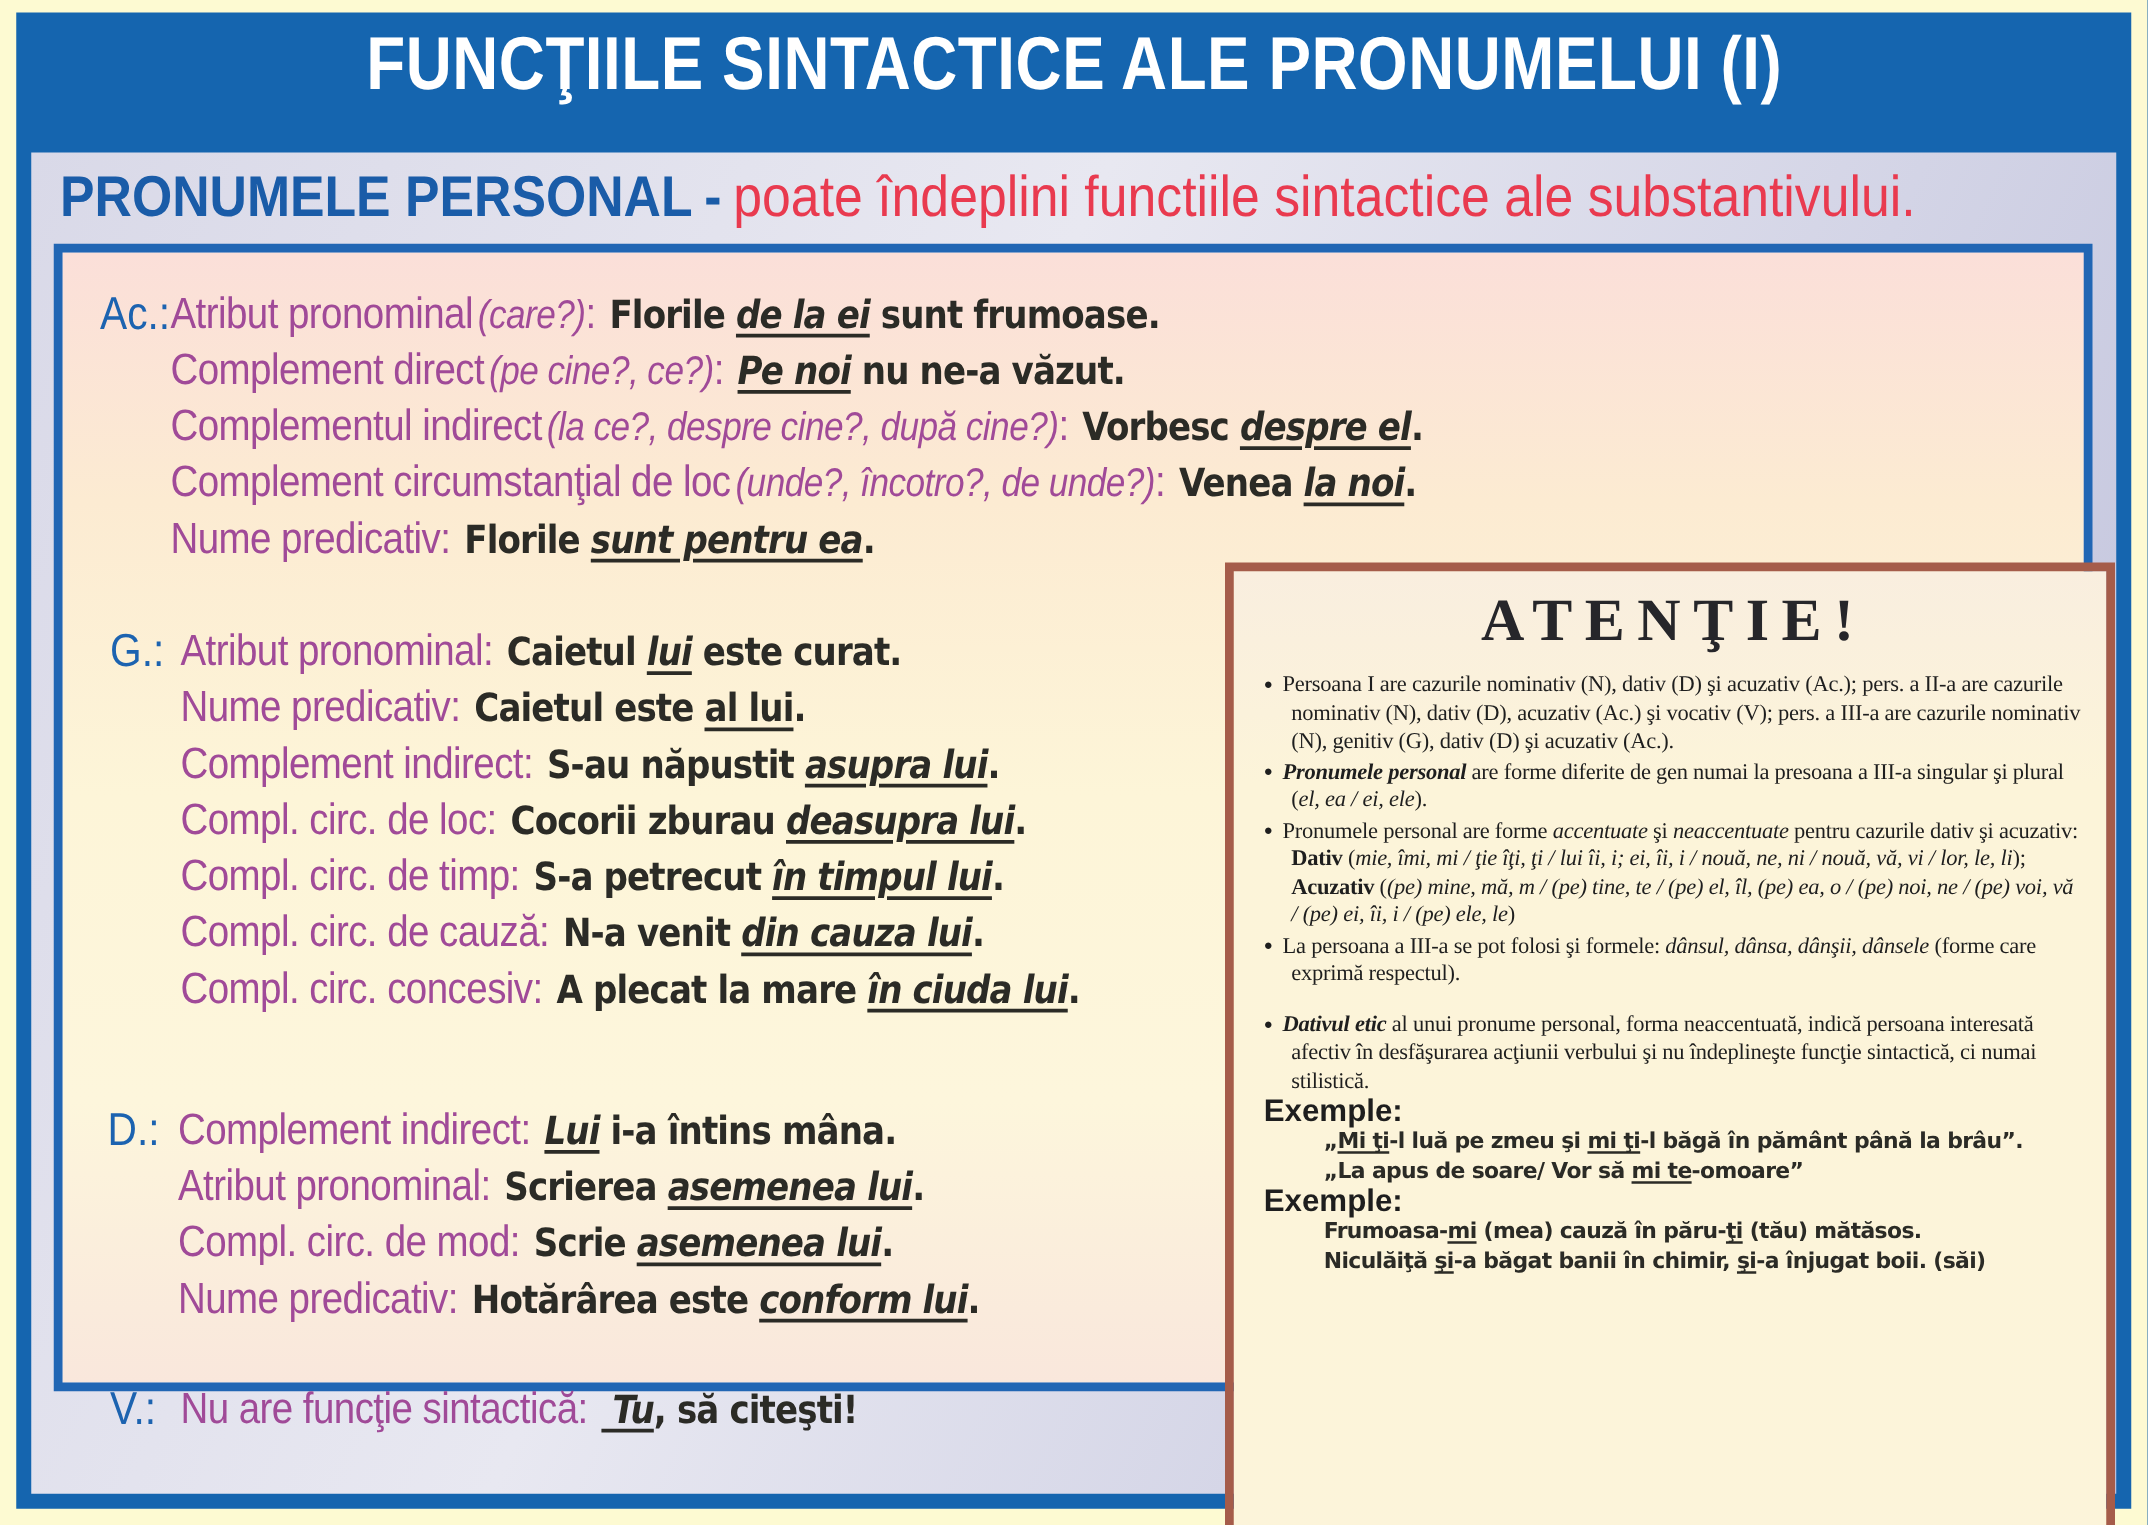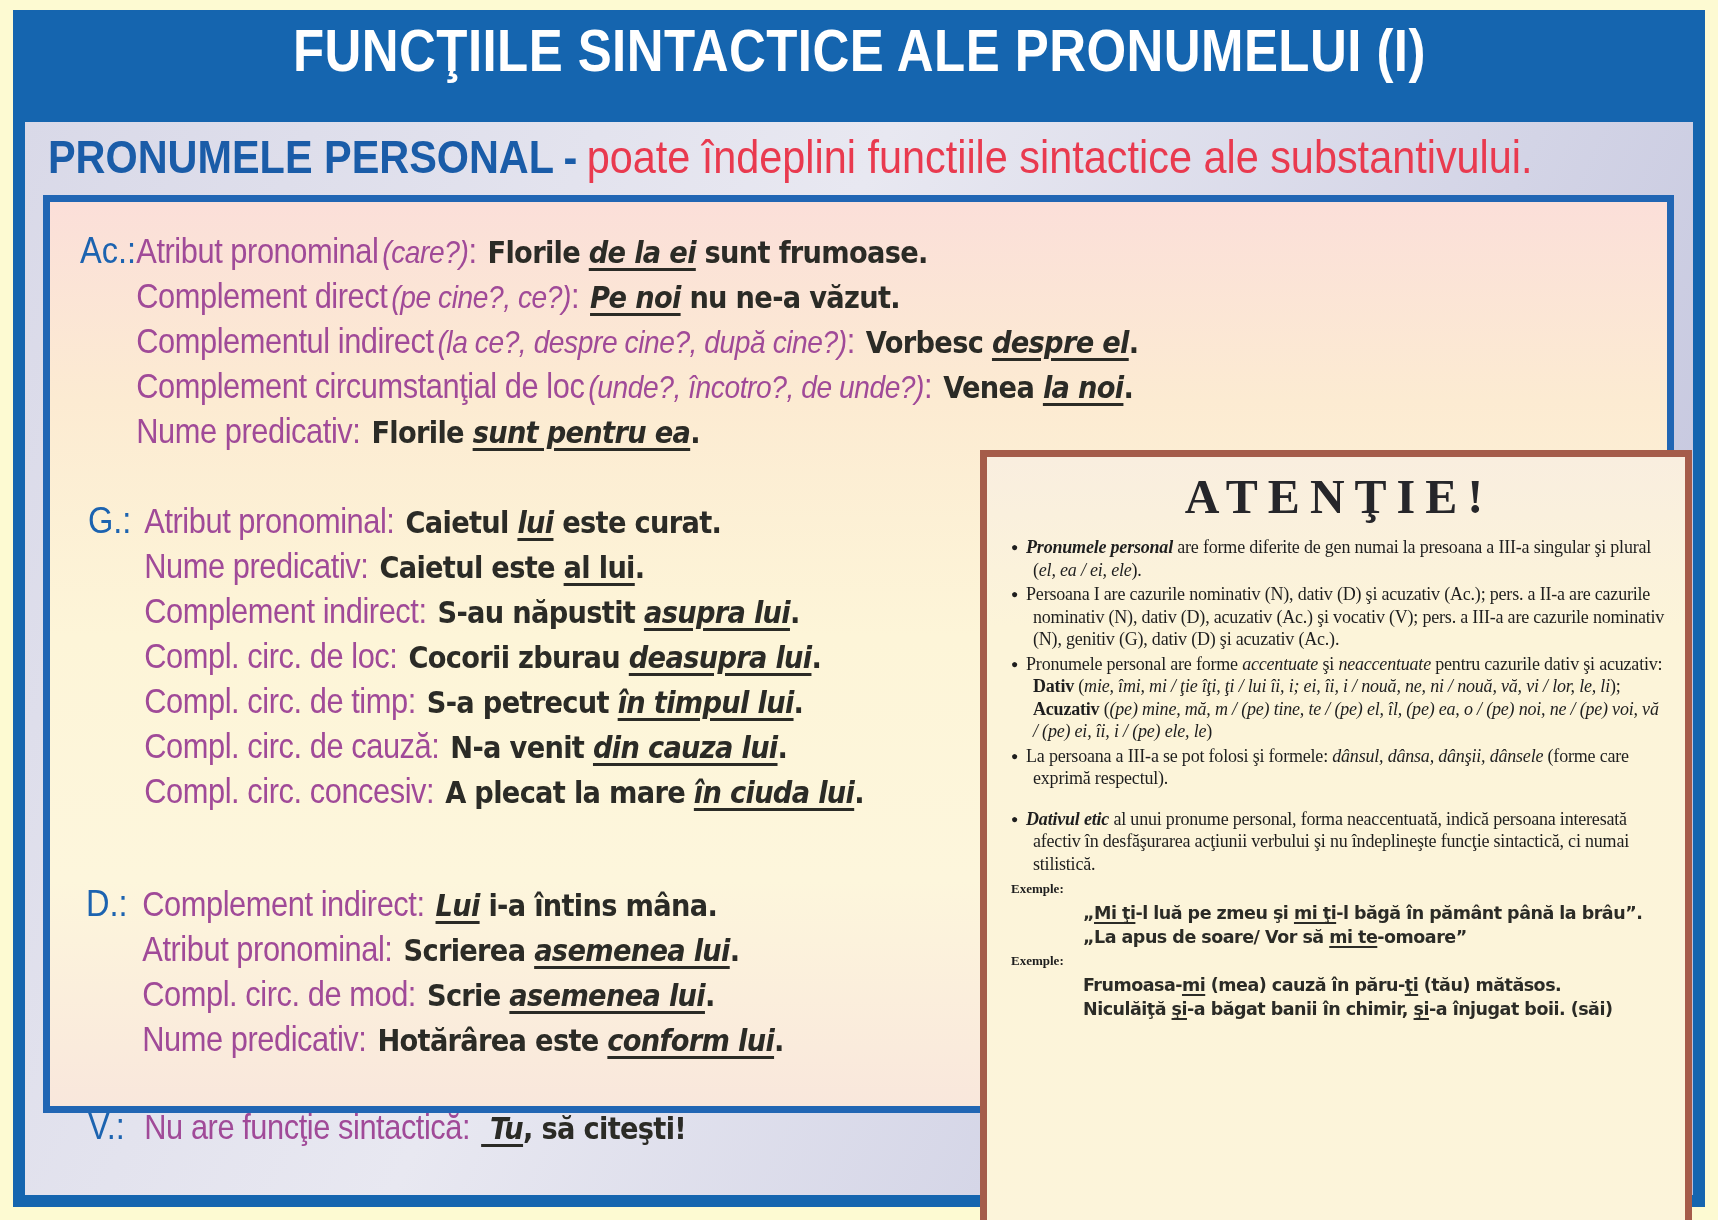--- a/index.html
+++ b/index.html
@@ -78,26 +78,26 @@
     font-family:"Liberation Serif", serif; font-size:18px; line-height:22.5px;
     color:#1E1E1E; padding-left:22px; text-indent:-22px; margin-bottom:2px;
     letter-spacing:-0.2px;
   }
   .bullet.gap { margin-top:18px; }
   .bmark { font-size:12px; margin-right:8px; vertical-align:2px; color:#1E1E1E; }
   .r-b  { font-weight:bold; }
   .r-i  { font-style:italic; }
   .r-u  { text-decoration:underline; text-decoration-thickness:2px; text-underline-offset:3px; }
   .exlabel {
-    font-family:Liberation Serif, serif; font-weight:bold; font-size:13px;
+    font-family:Liberation Sans, sans-serif; font-weight:bold; font-size:25px;
     line-height:24px; color:#1E1E1E;
   }
   .exline {
     font-family:"DejaVu Sans", sans-serif; font-weight:bold; font-size:17.5px;
-    line-height:24px; margin-left:72px; color:#2B2B26; letter-spacing:-0.5px;
+    line-height:24px; margin-left:48px; color:#2B2B26; letter-spacing:-0.5px;
   }
 </style>
 </head>
 <body>
 
 <div class="poster">
   <div class="frame">
     <div class="titlebar">
       <span class="title">FUNCŢIILE SINTACTICE ALE PRONUMELUI (I)</span>
     </div>
@@ -136,22 +136,22 @@
         </div>
         <div class="sec sec-3">
           <div class="srow"><span class="case">V.:</span><span class="flabel">Nu are funcţie sintactică</span><span class="colon">:</span><span class="ex"><span class="r-i r-u"> Tu</span><span>, să citeşti!</span></span></div>
         </div>
       </div>
   </div>
 
   <div class="attention">
     <div class="att-title">ATENŢIE!</div>
     <div id="bullets">
+        <div class="bullet"><span class="bmark">●</span><span>Persoana I are cazurile nominativ (N), dativ (D) şi acuzativ (Ac.); pers. a II-a are cazurile nominativ (N), dativ (D), acuzativ (Ac.) şi vocativ (V); pers. a III-a are cazurile nominativ (N), genitiv (G), dativ (D) şi acuzativ (Ac.).</span></div>
         <div class="bullet"><span class="bmark">●</span><span class="r-b r-i">Pronumele personal</span><span> are forme diferite de gen numai la presoana a III-a singular şi plural (</span><span class="r-i">el, ea / ei, ele</span><span>).</span></div>
-        <div class="bullet"><span class="bmark">●</span><span>Persoana I are cazurile nominativ (N), dativ (D) şi acuzativ (Ac.); pers. a II-a are cazurile nominativ (N), dativ (D), acuzativ (Ac.) şi vocativ (V); pers. a III-a are cazurile nominativ (N), genitiv (G), dativ (D) şi acuzativ (Ac.).</span></div>
         <div class="bullet"><span class="bmark">●</span><span>Pronumele personal are forme </span><span class="r-i">accentuate</span><span> şi </span><span class="r-i">neaccentuate</span><span> pentru cazurile dativ şi acuzativ: </span><span class="r-b">Dativ</span><span> (</span><span class="r-i">mie, îmi, mi / ţie îţi, ţi / lui îi, i;  ei, îi, i / nouă, ne, ni / nouă, vă, vi / lor, le, li</span><span>); </span><span class="r-b">Acuzativ</span><span> (</span><span class="r-i">(pe) mine, mă, m / (pe) tine, te / (pe) el, îl, (pe) ea, o / (pe) noi, ne / (pe) voi, vă / (pe) ei, îi, i / (pe) ele, le</span><span>)</span></div>
         <div class="bullet"><span class="bmark">●</span><span>La persoana a III-a se pot folosi şi formele: </span><span class="r-i">dânsul, dânsa, dânşii, dânsele</span><span> (forme care exprimă respectul).</span></div>
         <div class="bullet gap"><span class="bmark">●</span><span class="r-b r-i">Dativul etic</span><span> al unui pronume personal, forma neaccentuată, indică persoana interesată afectiv în desfăşurarea acţiunii verbului şi nu îndeplineşte funcţie sintactică, ci numai stilistică.</span></div>
         <div class="exlabel">Exemple:</div>
         <div class="exline"><span>„</span><span class="r-u">Mi ţi</span><span>-l luă pe zmeu şi </span><span class="r-u">mi ţi</span><span>-l băgă în pământ până la brâu”.</span></div>
         <div class="exline"><span>„La apus de soare/ Vor să </span><span class="r-u">mi te</span><span>-omoare”</span></div>
         <div class="exlabel">Exemple:</div>
         <div class="exline"><span>Frumoasa-</span><span class="r-u">mi</span><span> (mea) cauză în păru-</span><span class="r-u">ţi</span><span> (tău) mătăsos.</span></div>
         <div class="exline"><span>Niculăiţă </span><span class="r-u">şi</span><span>-a băgat banii în chimir, </span><span class="r-u">şi</span><span>-a înjugat boii. (săi)</span></div>
       </div>

